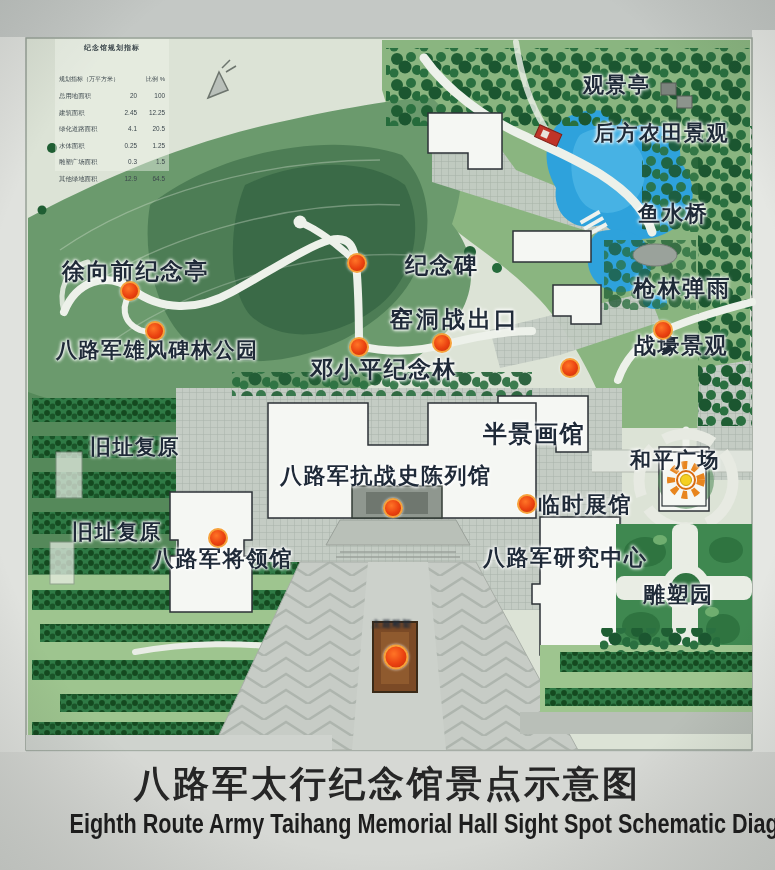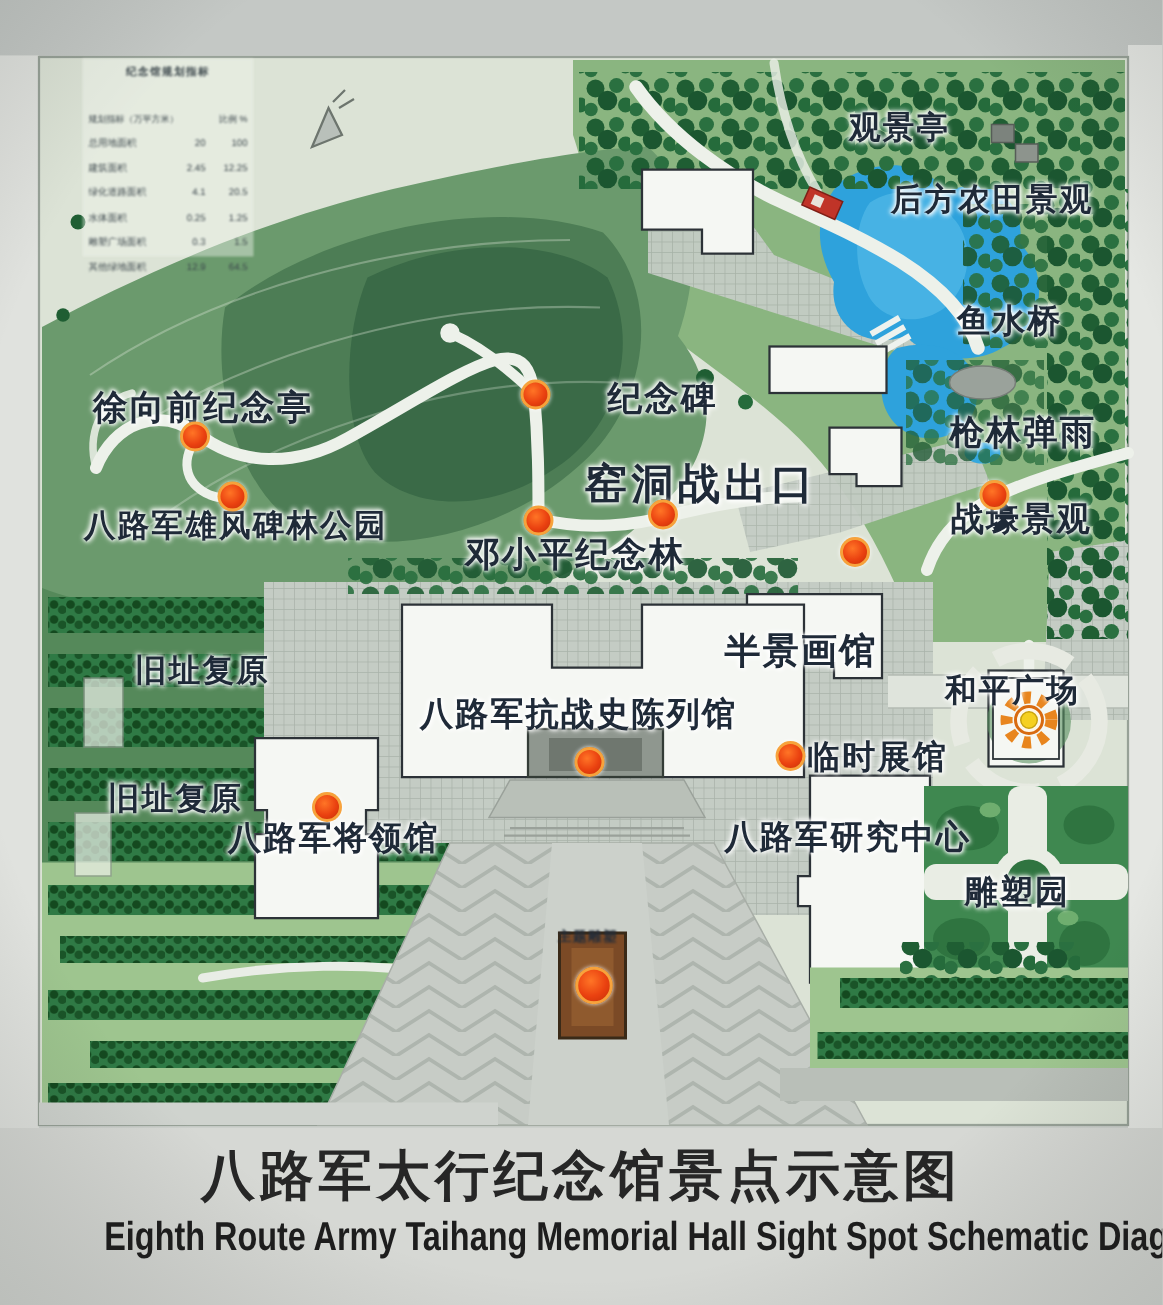--- a/index.html
+++ b/index.html
@@ -271,28 +271,28 @@
         </div>
         <div class="lg-row">
           <span class="n">其他绿地面积</span>
           <span class="v">12.9</span>
           <span class="p">64.5</span>
         </div>
       </div>
   </div>
 
   <div class="labels" id="labels-layer">
-      <div class="map-label" style="left: 566px; top: 71px; font-size: 21px;">观景亭</div>
+      <div class="map-label" style="left: 583px; top: 71px; font-size: 21px;">观景亭</div>
       <div class="map-label" style="left: 594px; top: 119px; font-size: 21px;">后方农田景观</div>
       <div class="map-label" style="left: 626px; top: 199px; font-size: 22px; padding-left: 12px;">鱼水桥</div>
       <div class="map-label" style="left: 633px; top: 273px; font-size: 23px;">枪林弹雨</div>
       <div class="map-label" style="left: 634px; top: 331px; font-size: 22px;">战壕景观</div>
       <div class="map-label" style="left: 371px; top: 250px; font-size: 23px; padding-left: 34px;">纪念碑</div>
       <div class="map-label" style="left: 62px; top: 256px; font-size: 23px;">徐向前纪念亭</div>
-      <div class="map-label" style="left: 390px; top: 304px; font-size: 28px; letter-spacing: 3px;">窑洞战出口</div>
+      <div class="map-label" style="left: 390px; top: 304px; font-size: 23px; letter-spacing: 3px;">窑洞战出口</div>
       <div class="map-label" style="left: 56px; top: 336px; font-size: 21px;">八路军雄风碑林公园</div>
       <div class="map-label" style="left: 310px; top: 354px; font-size: 23px; font-family: Liberation Mono, monospace;">邓小平纪念林</div>
       <div class="map-label" style="left: 483px; top: 418px; font-size: 24px; text-align: center;">半景画馆</div>
       <div class="map-label" style="left: 630px; top: 446px; font-size: 21px;">和平广场</div>
       <div class="map-label" style="left: 90px; top: 433px; font-size: 21px;">旧址复原</div>
       <div class="map-label" style="left: 280px; top: 461px; font-size: 22px; text-align: center;">八路军抗战史陈列馆</div>
       <div class="map-label" style="left: 538px; top: 490px; font-size: 22px;">临时展馆</div>
       <div class="map-label" style="left: 72px; top: 518px; font-size: 21px;">旧址复原</div>
       <div class="map-label" style="left: 152px; top: 544px; font-size: 22px;">八路军将领馆</div>
       <div class="map-label" style="left: 483px; top: 543px; font-size: 22px;">八路军研究中心</div>

